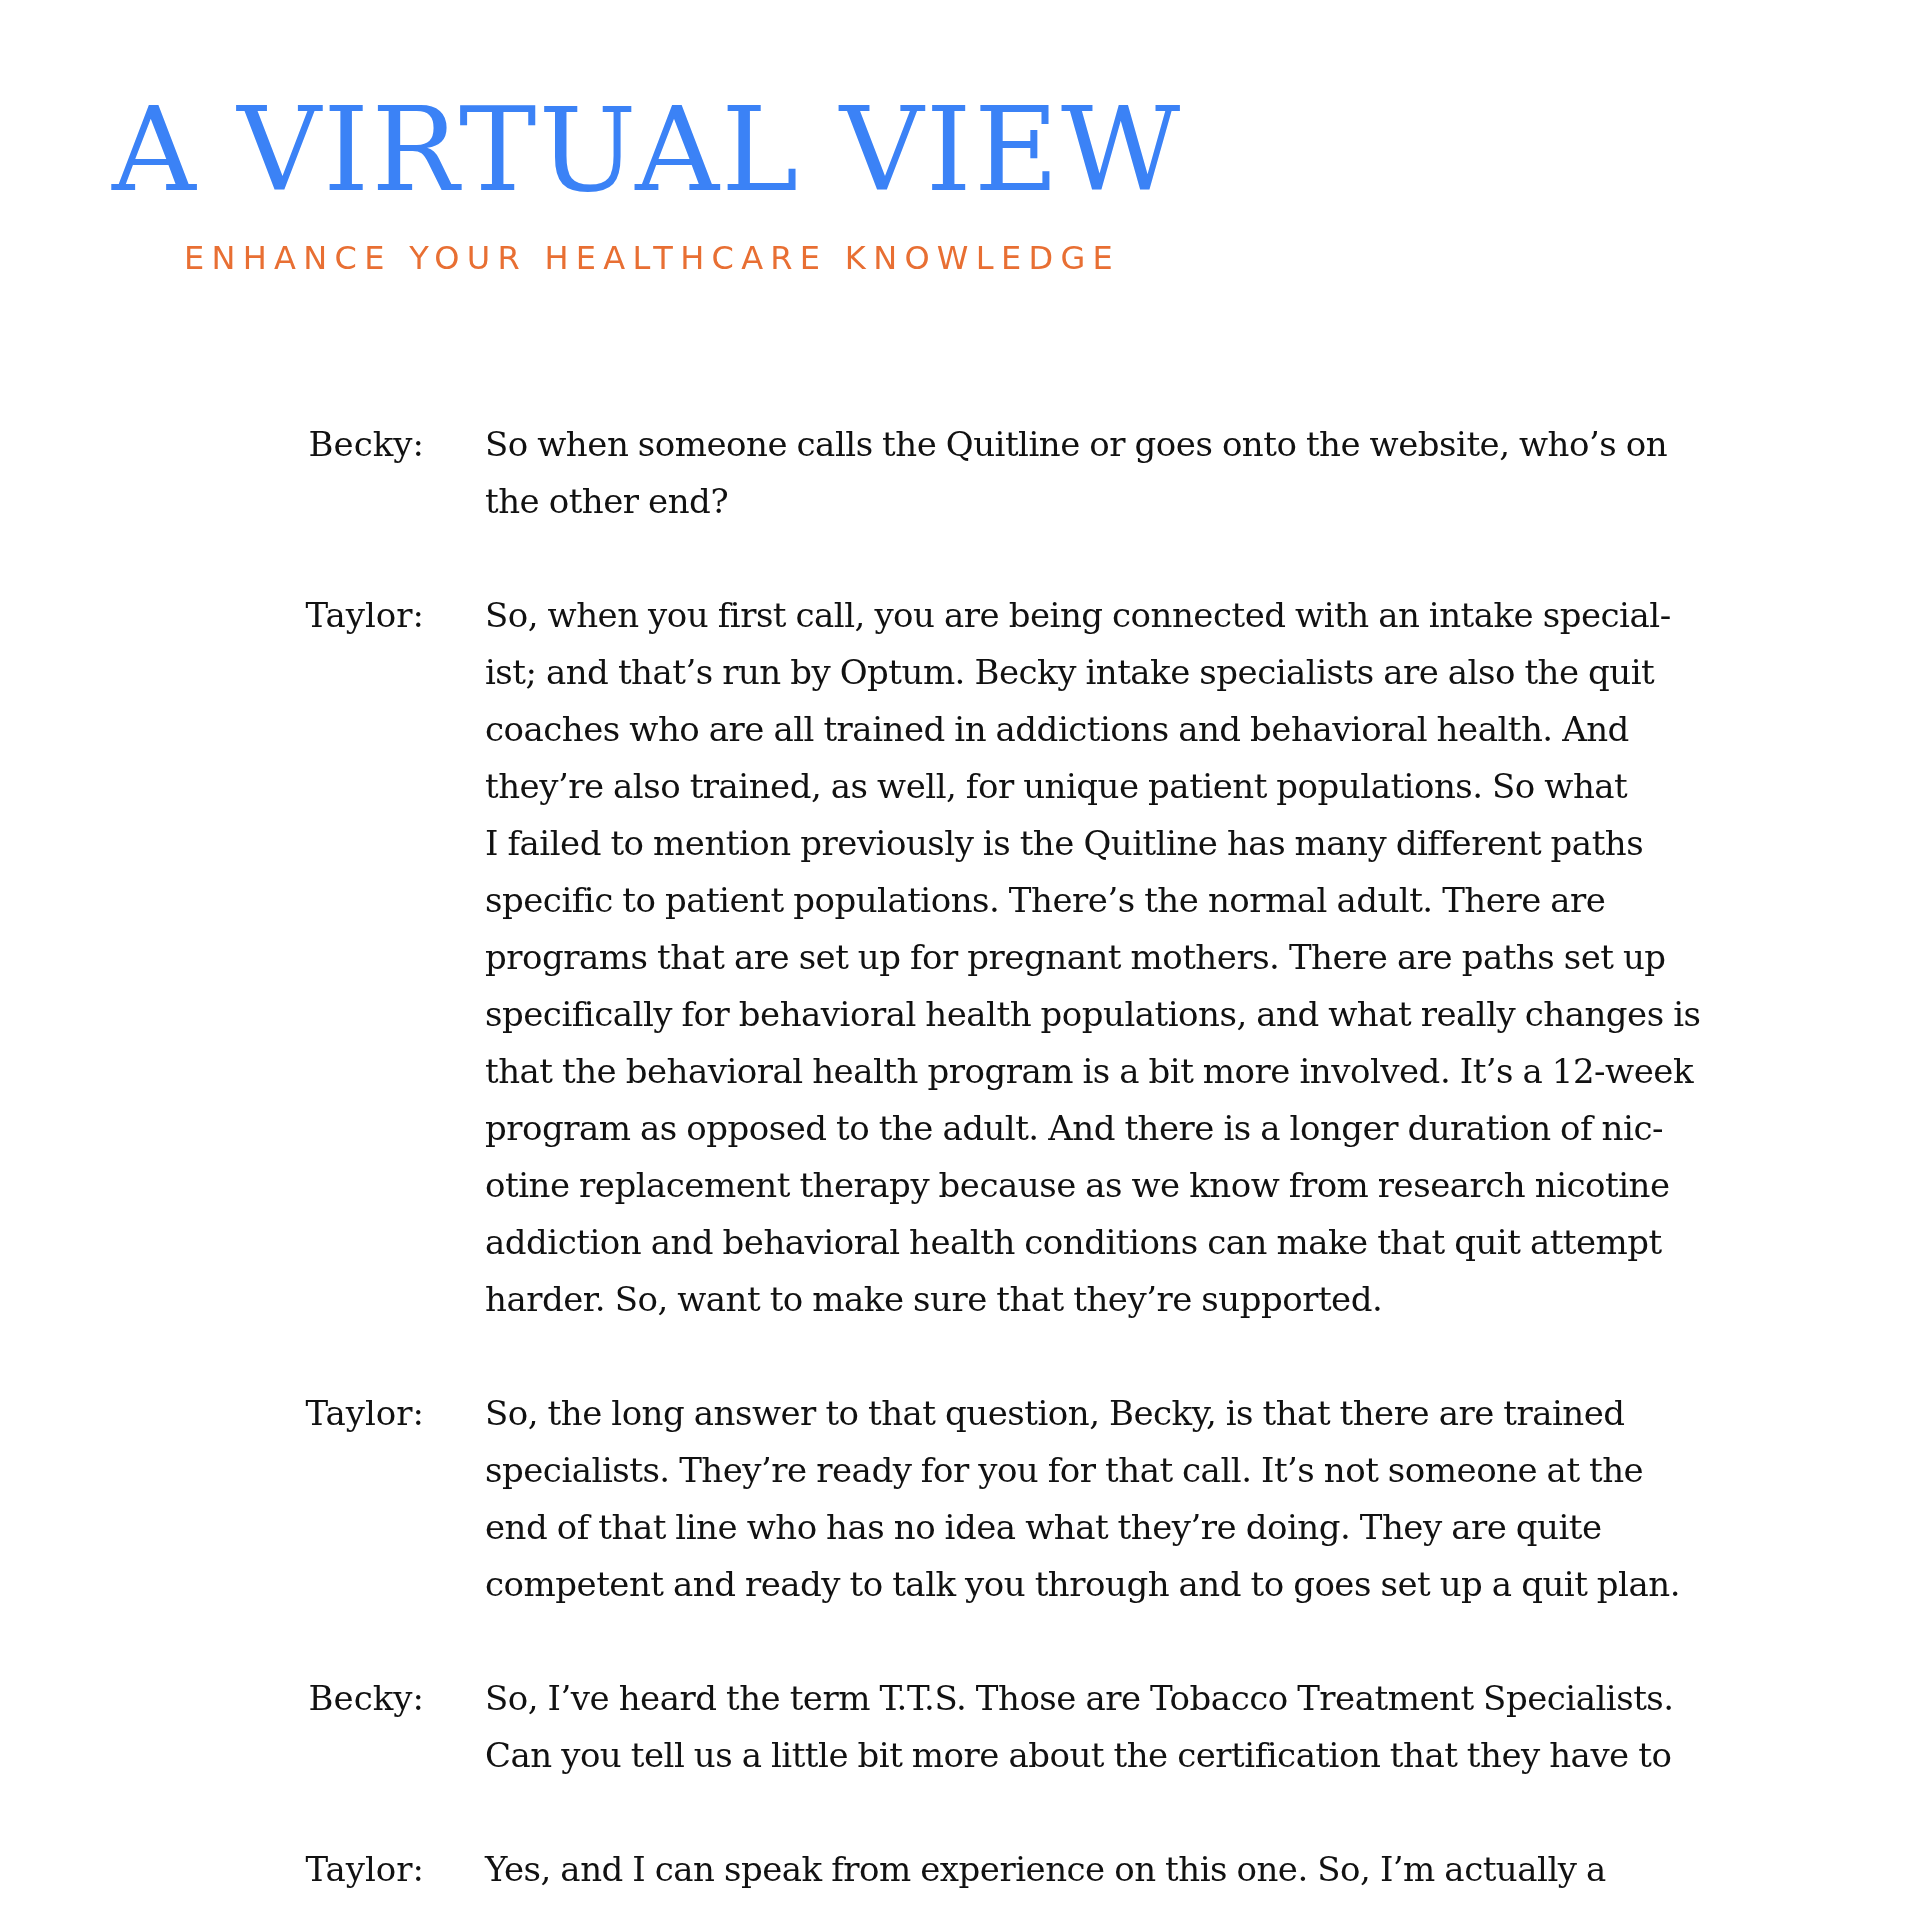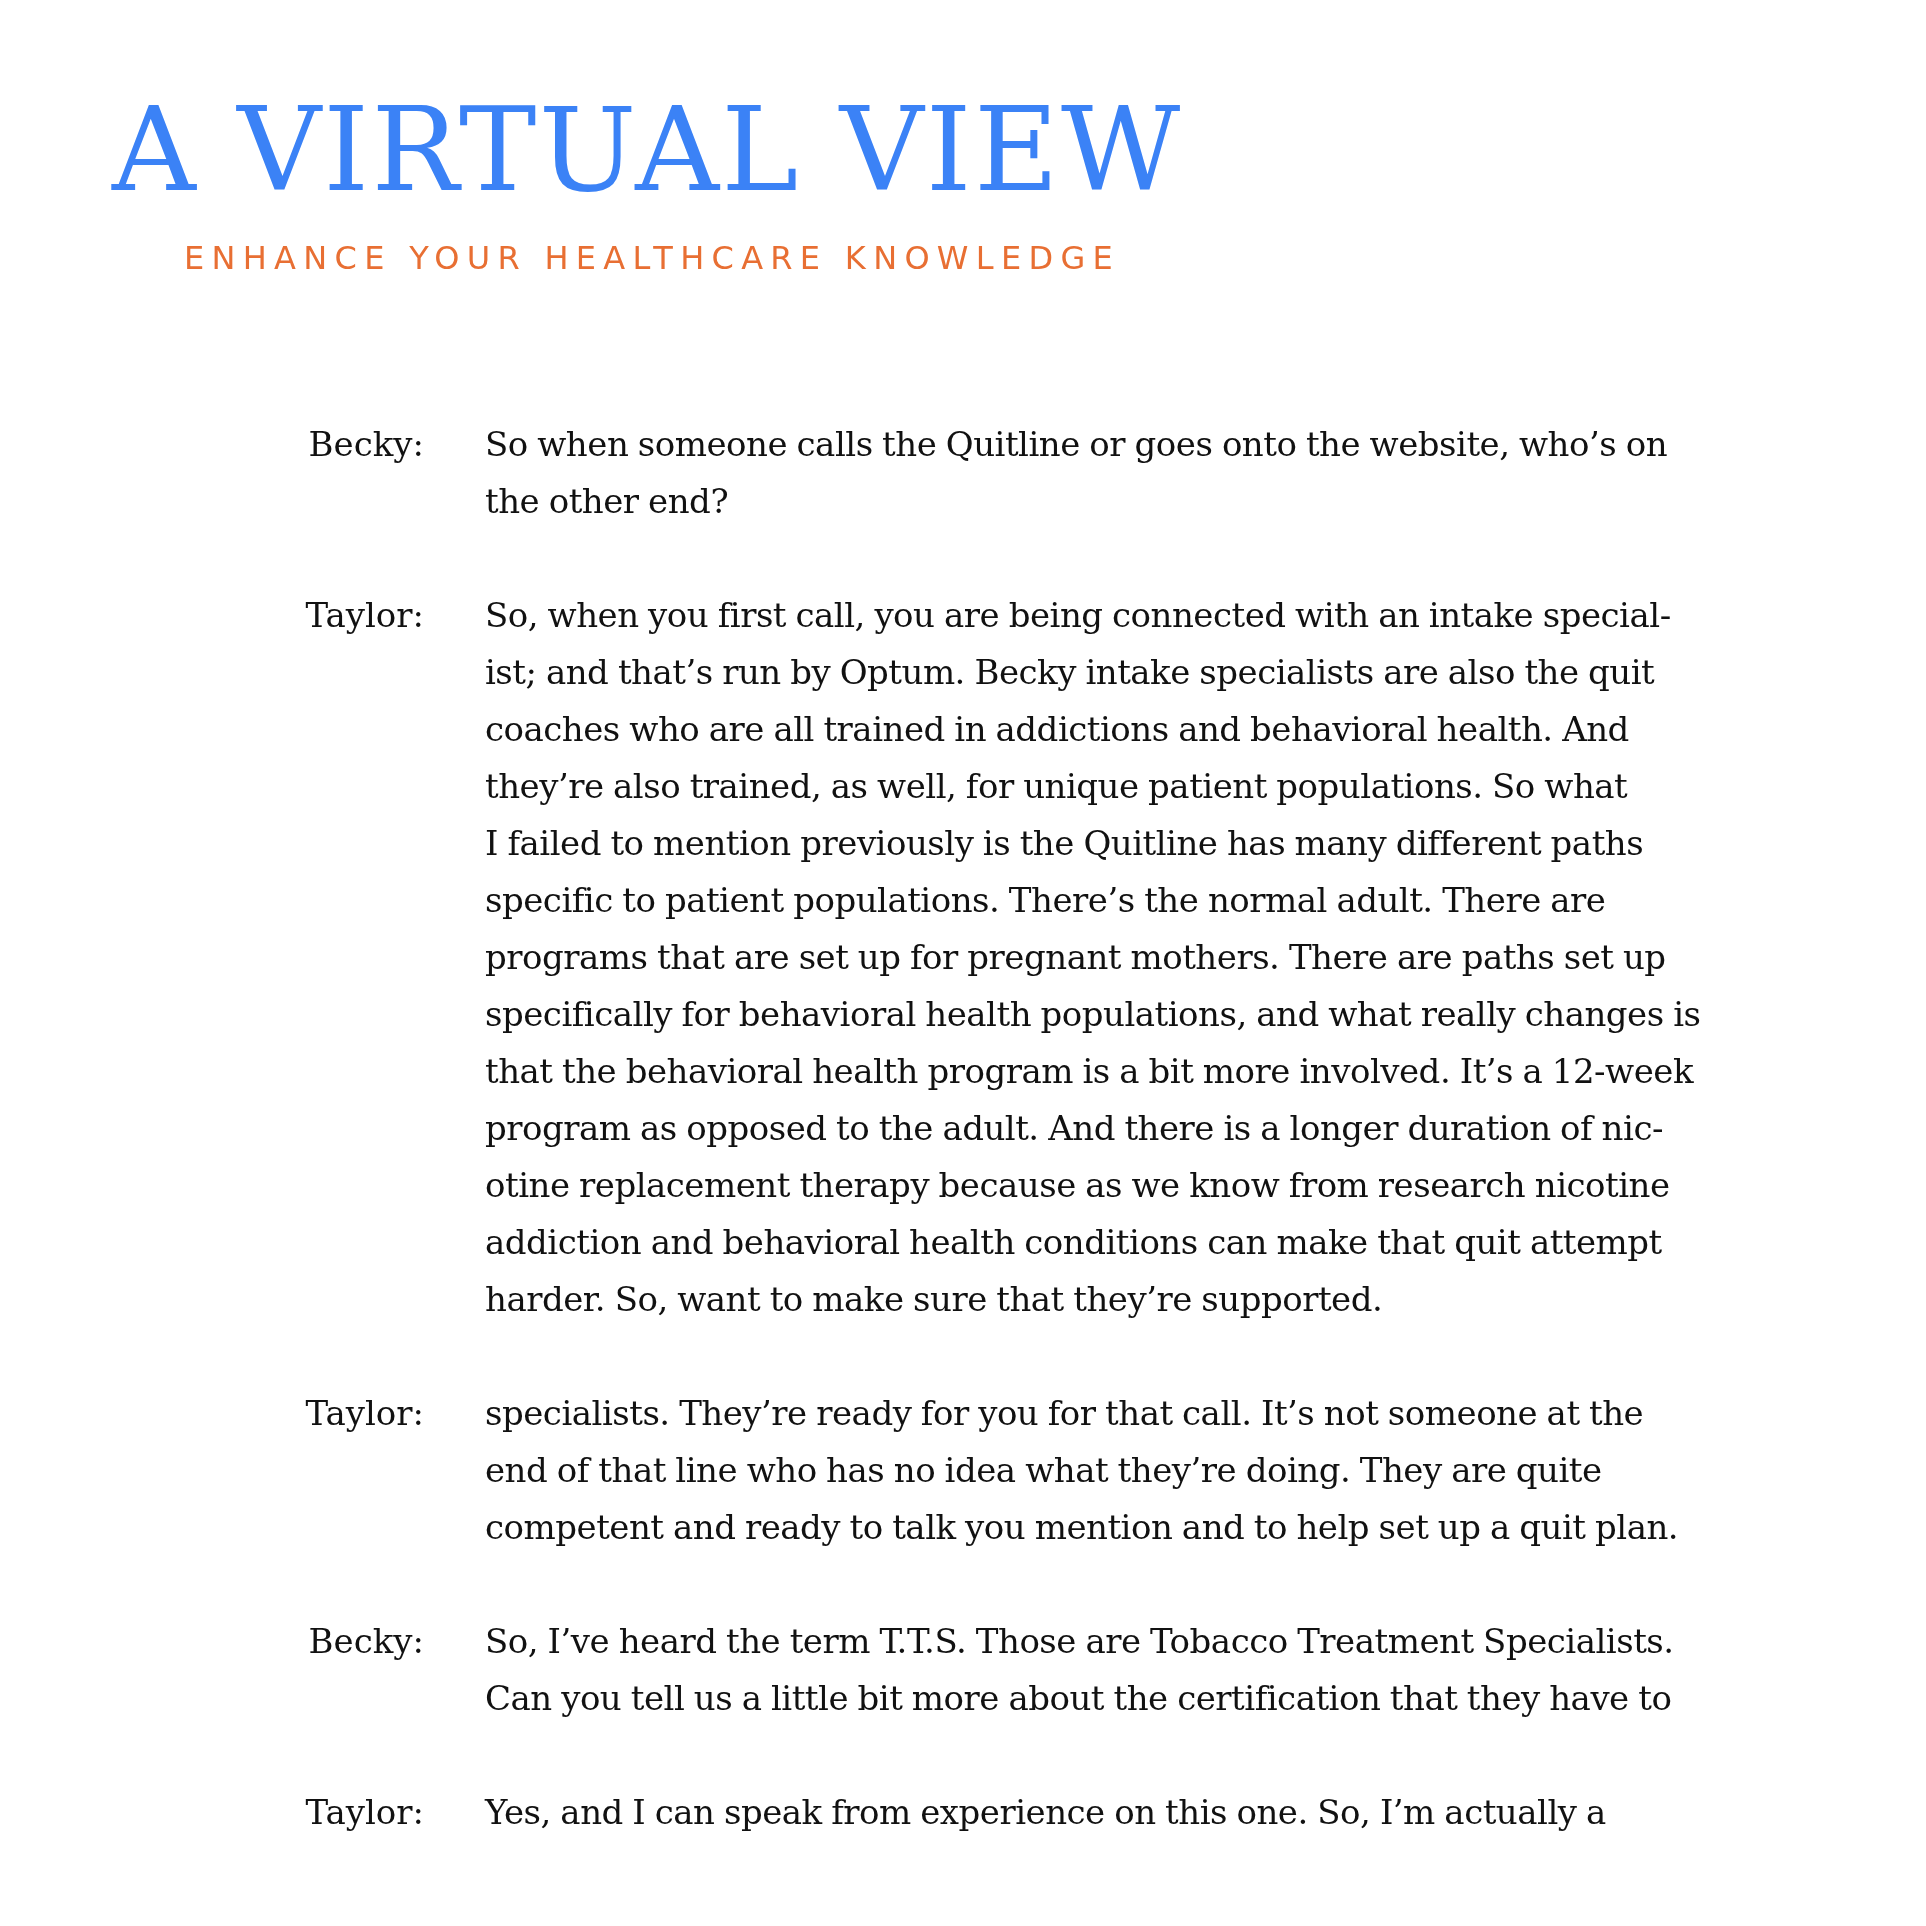--- a/index.html
+++ b/index.html
@@ -57,23 +57,24 @@
         <span class="line">that the behavioral health program is a bit more involved. It’s a 12-week</span>
         <span class="line">program as opposed to the adult. And there is a longer duration of nic-</span>
         <span class="line">otine replacement therapy because as we know from research nicotine</span>
         <span class="line">addiction and behavioral health conditions can make that quit attempt</span>
         <span class="line">harder. So, want to make sure that they’re supported.</span>
       </div>
     </div>
     <div class="turn">
       <div class="speaker">Taylor:</div>
       <div class="speech">
+        <span class="line">So, the long answer to that question, Becky, is that there are trained</span>
         <span class="line">specialists. They’re ready for you for that call.  It’s not someone at the</span>
         <span class="line">end of that line who has no idea what they’re doing. They are quite</span>
-        <span class="line">competent and ready to talk you mention and to help set up a quit plan.</span>
+        <span class="line">competent and ready to talk you through and to goes set up a quit plan.</span>
       </div>
     </div>
     <div class="turn">
       <div class="speaker">Becky:</div>
       <div class="speech">
         <span class="line">So, I’ve heard the term T.T.S.  Those are Tobacco Treatment Specialists.</span>
         <span class="line">Can you tell us a little bit more about the certification that they have to</span>
       </div>
     </div>
     <div class="turn">

